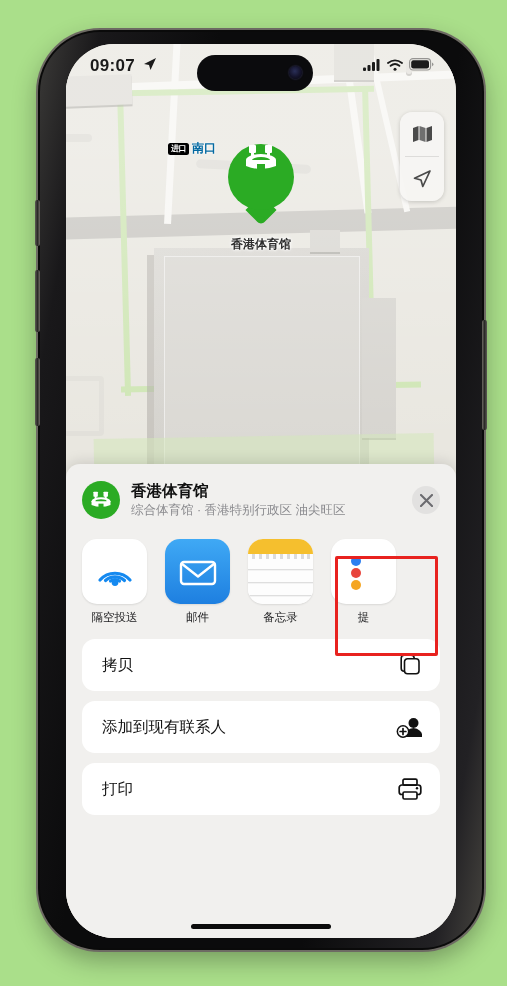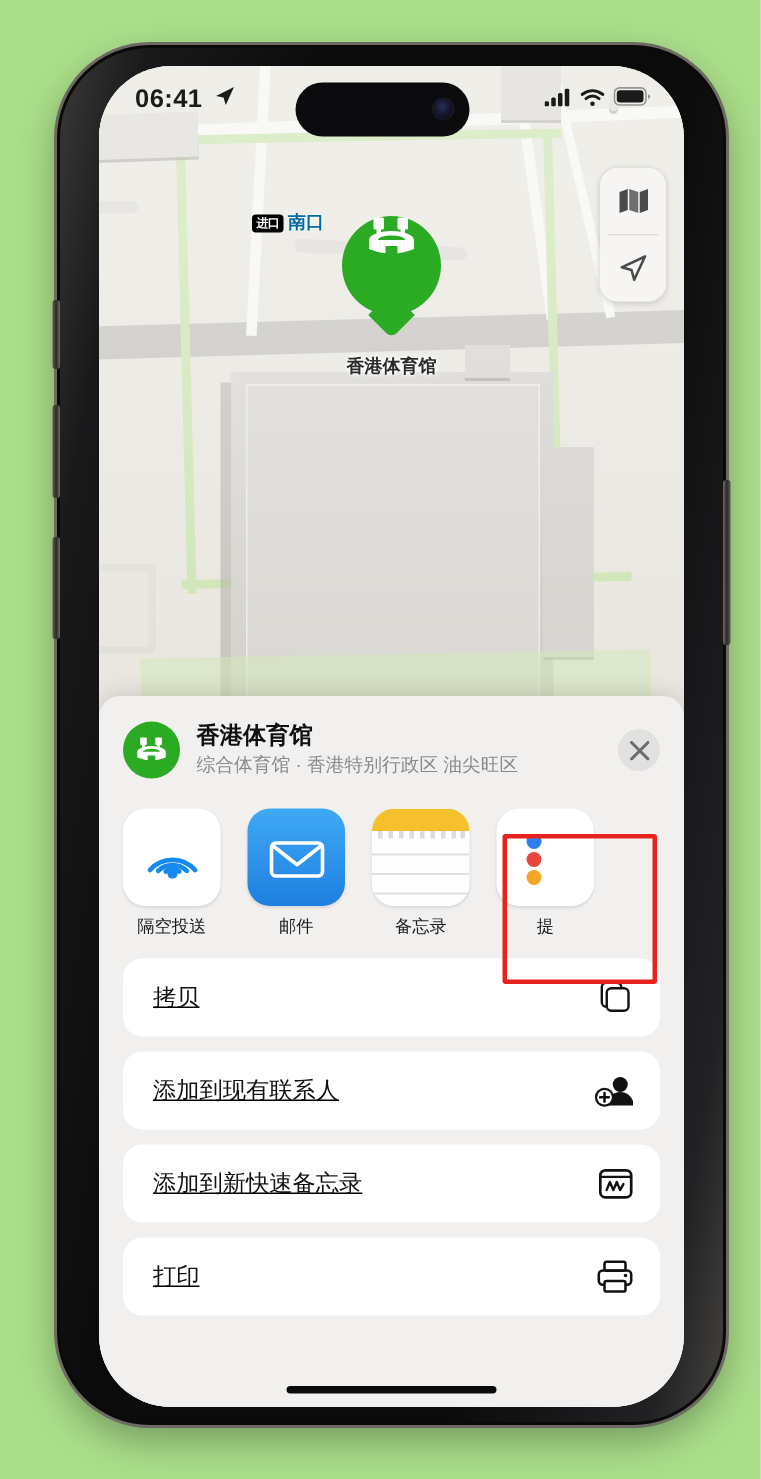--- a/index.html
+++ b/index.html
@@ -195,21 +195,20 @@
   .tile-notes { background:#fff; }
   .tile-slack { background:#fff; }
 
   
   #action-list { padding:14px 16px 0 16px; }
   .action-row {
     background:#fff; border-radius:13px;
     height:52px; margin-bottom:10px;
     display:flex; align-items:center;
     padding:0 18px 0 20px;
-    text-decoration:underline;
   }
   .action-label { flex:1 1 auto; font-size:15.5px; color:#111; }
   .action-icon { flex:0 0 auto; display:flex; align-items:center; }
 
   #home-indicator {
     position:absolute; left:50%; transform:translateX(-50%);
     bottom:9px; width:140px; height:5.5px; border-radius:3px;
     background:#0b0b0b; z-index:40;
   }
 </style>
@@ -285,21 +284,21 @@
     </div>
     <div id="map-ctrl-divider"></div>
     <div class="map-ctrl-btn">
       <svg width="22" height="22" viewBox="0 0 22 22">
         <path d="M19 3 L3.5 10.2 L10 12 L11.8 18.5 Z" fill="none" stroke="#4a4a4a" stroke-width="1.7" stroke-linejoin="round"></path>
       </svg>
     </div>
   </div>
 
   <div id="status-bar">
-    <div id="status-time">06:41</div>
+    <div id="status-time">09:07</div>
     <svg id="status-loc-arrow" width="14" height="14" viewBox="0 0 14 14">
       <path d="M13 1 L1 7 L6 8 L7.5 13 Z" fill="#1b1b1b"></path>
     </svg>
     <div id="status-right">
       <svg width="18" height="12" viewBox="0 0 18 12">
         <rect x="0" y="8.5" width="3" height="3.5" rx="1" fill="#1b1b1b"></rect>
         <rect x="4.5" y="6" width="3" height="6" rx="1" fill="#1b1b1b"></rect>
         <rect x="9" y="3" width="3" height="9" rx="1" fill="#1b1b1b"></rect>
         <rect x="13.5" y="0" width="3" height="12" rx="1" fill="#1b1b1b"></rect>
       </svg>
@@ -427,30 +426,20 @@
           <svg width="26" height="23" viewBox="0 0 26 23">
             <circle cx="17.5" cy="7" r="5" fill="#111"></circle>
             <path d="M8.5 21 a9 9 0 0 1 18 0 Z" fill="#111"></path>
             <circle cx="7" cy="15.5" r="6.4" fill="#111"></circle>
             <circle cx="7" cy="15.5" r="4.9" fill="#fff"></circle>
             <path d="M7 12.6 v5.8 M4.1 15.5 h5.8" stroke="#111" stroke-width="1.7" stroke-linecap="round"></path>
           </svg>
         </div>
       </div>
 
-      <div class="action-row">
-        <div class="action-label">添加到新快速备忘录</div>
-        <div class="action-icon">
-          <svg width="23" height="22" viewBox="0 0 23 22">
-            <rect x="1.2" y="2.2" width="20.6" height="18" rx="3.4" fill="none" stroke="#111" stroke-width="1.8"></rect>
-            <path d="M1.6 6.6 h19.8" stroke="#111" stroke-width="1.6"></path>
-            <path d="M5.4 15.4 L7.6 10 L9.9 15.4 L12.2 10 L14.4 15.4 L16.6 11.4" fill="none" stroke="#111" stroke-width="1.6" stroke-linecap="round" stroke-linejoin="round"></path>
-          </svg>
-        </div>
-      </div>
 
       <div class="action-row">
         <div class="action-label">打印</div>
         <div class="action-icon">
           <svg width="24" height="22" viewBox="0 0 24 22">
             <rect x="5" y="1.2" width="14" height="6" rx="1.4" fill="none" stroke="#111" stroke-width="1.7"></rect>
             <rect x="1.2" y="7" width="21.6" height="9.5" rx="2.6" fill="none" stroke="#111" stroke-width="1.7"></rect>
             <rect x="5" y="14" width="14" height="7" rx="1.4" fill="#fff" stroke="#111" stroke-width="1.7"></rect>
             <circle cx="19" cy="10.3" r="1.2" fill="#111"></circle>
           </svg>

